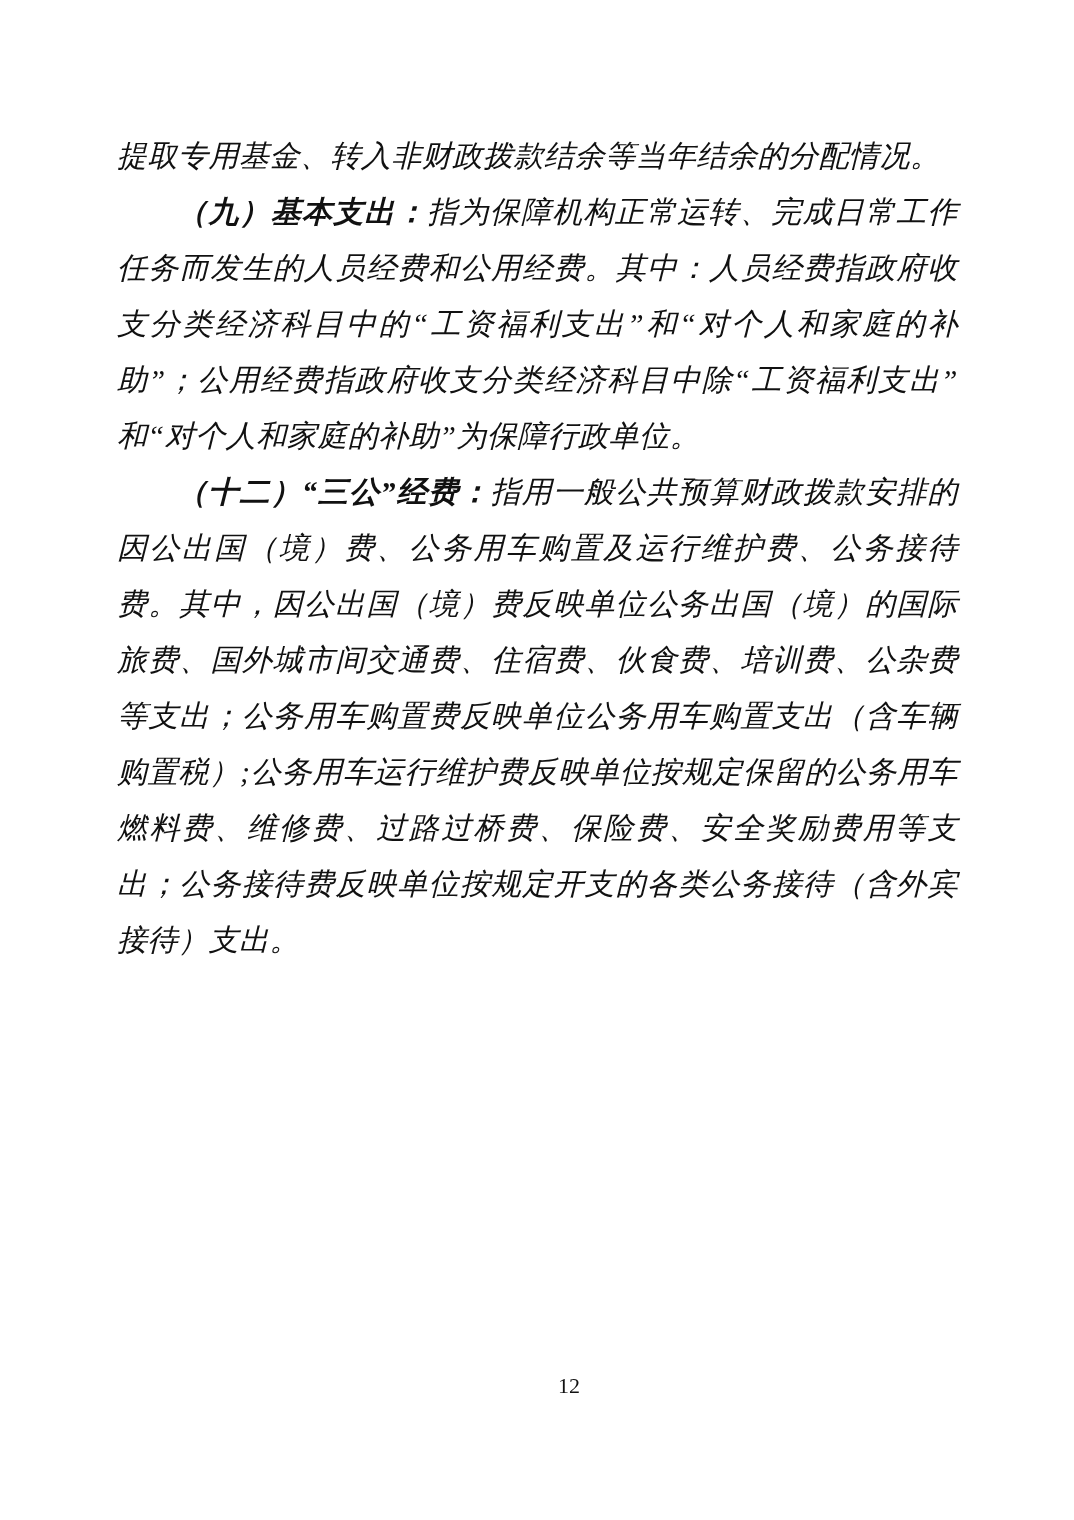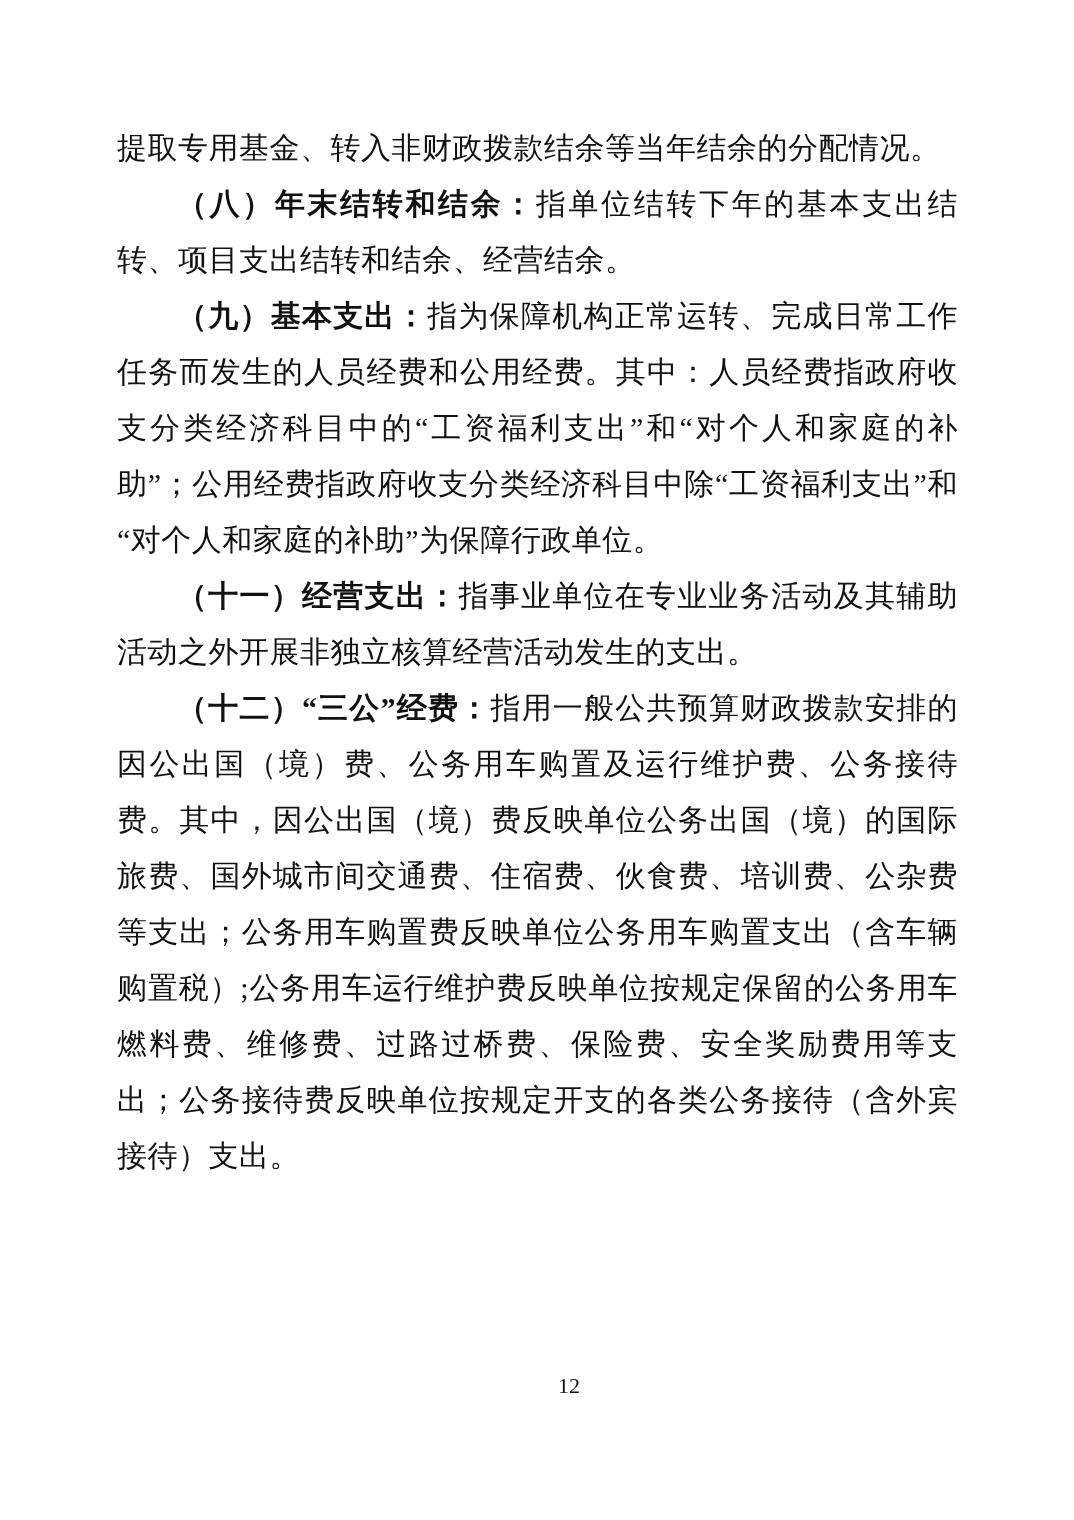--- a/index.html
+++ b/index.html
@@ -16,26 +16,27 @@
     overflow: hidden;
   }
   .page {
     position: absolute;
     inset: 0;
     background: #ffffff;
   }
   .content {
     position: absolute;
     left: 117px;
-    top: 120px;
+    top: 128px;
     width: 841px;
     font-size: 30px;
     line-height: 56px;
     text-align: justify;
     letter-spacing: 0.5px;
+    font-style: italic;
   }
   .para {
     margin: 0;
     text-indent: 2em;
   }
   .para.no-indent {
     text-indent: 0;
   }
   .head {
     font-weight: bold;
@@ -51,19 +52,17 @@
     color: #111111;
     padding-left: 32px;
   }
 </style>
 </head>
 <body>
 
 <div class="page">
   <div class="content" id="paragraphs">
       <p class="para no-indent"><span>提取专用基金、转入非财政拨款结余等当年结余的分配情况。</span></p>
-      <p class="para"><span class="head">（八）年末结转和结余：</span><span>指单位结转下年的基本支出结转、项目支出结转和结余、经营结余。</span></p>
       <p class="para"><span class="head">（九）基本支出：</span><span>指为保障机构正常运转、完成日常工作任务而发生的人员经费和公用经费。其中：人员经费指政府收支分类经济科目中的“工资福利支出”和“对个人和家庭的补助”；公用经费指政府收支分类经济科目中除“工资福利支出”和“对个人和家庭的补助”为保障行政单位。</span></p>
-      <p class="para"><span class="head">（十一）经营支出：</span><span>指事业单位在专业业务活动及其辅助活动之外开展非独立核算经营活动发生的支出。</span></p>
       <p class="para"><span class="head">（十二）“三公”经费：</span><span>指用一般公共预算财政拨款安排的因公出国（境）费、公务用车购置及运行维护费、公务接待费。其中，因公出国（境）费反映单位公务出国（境）的国际旅费、国外城市间交通费、住宿费、伙食费、培训费、公杂费等支出；公务用车购置费反映单位公务用车购置支出（含车辆购置税）;公务用车运行维护费反映单位按规定保留的公务用车燃料费、维修费、过路过桥费、保险费、安全奖励费用等支出；公务接待费反映单位按规定开支的各类公务接待（含外宾接待）支出。</span></p>
     </div>
   <div class="page-number">12</div>
 </div>
 
 </body></html>

